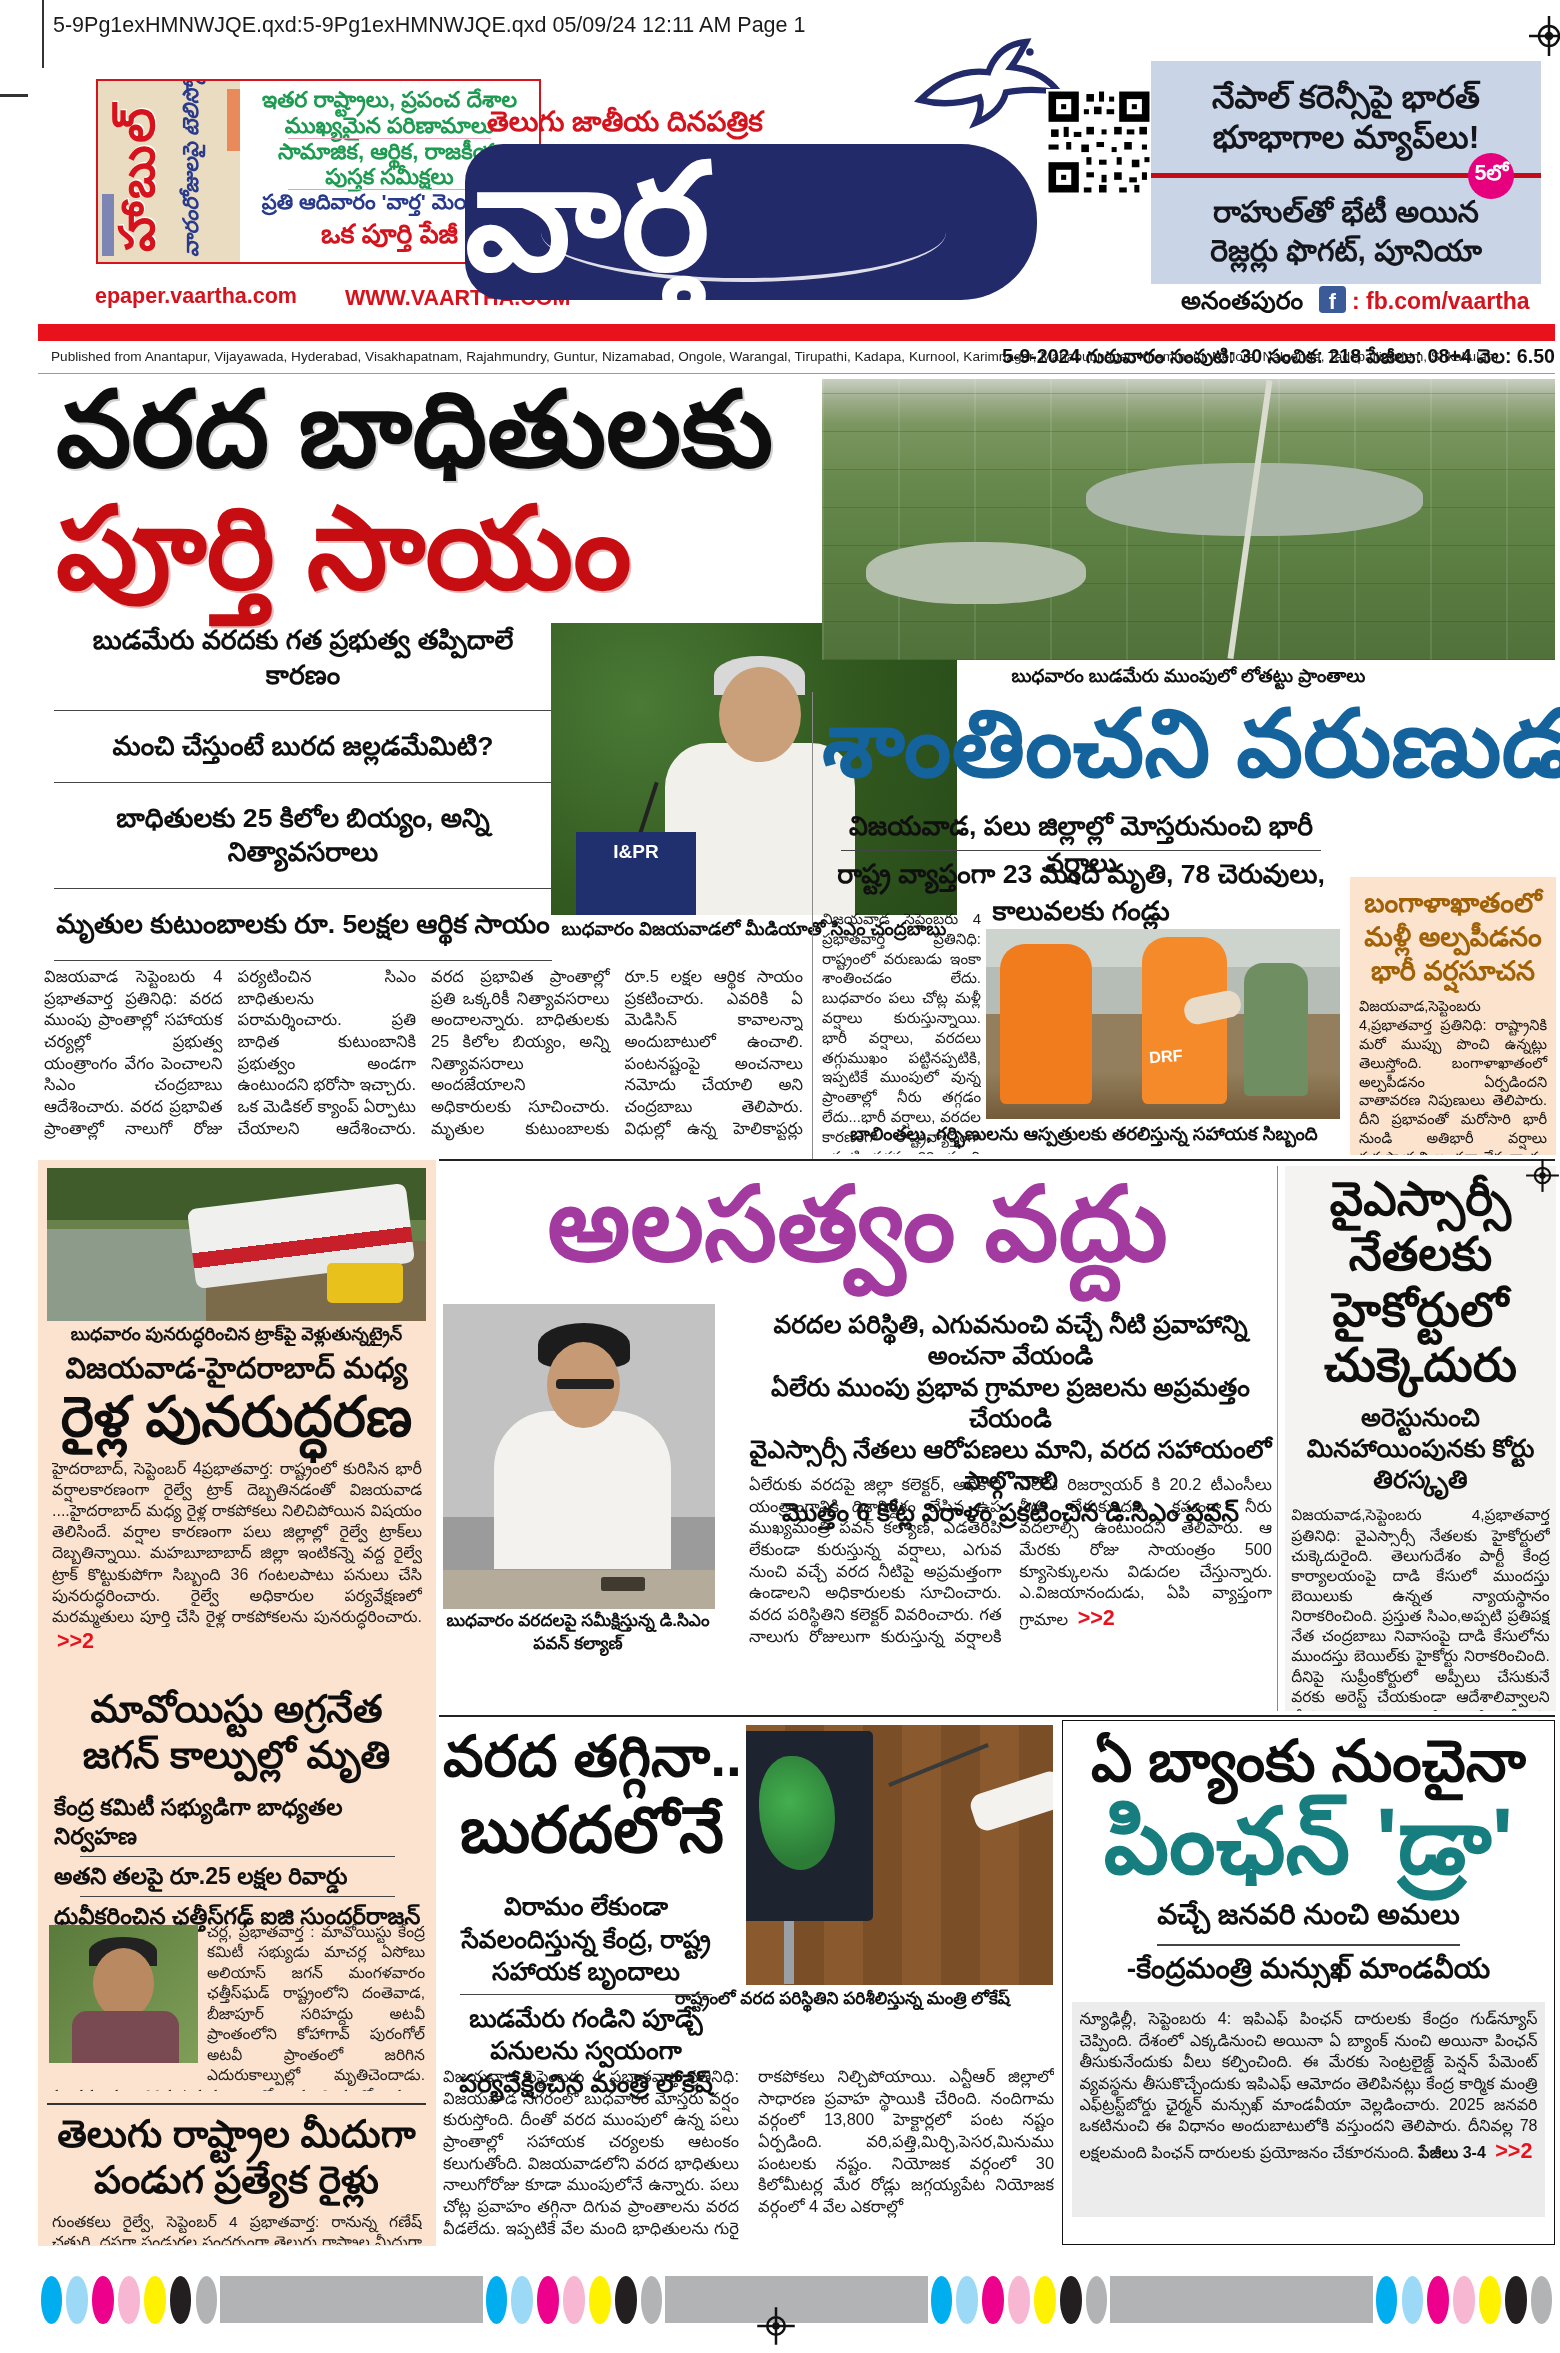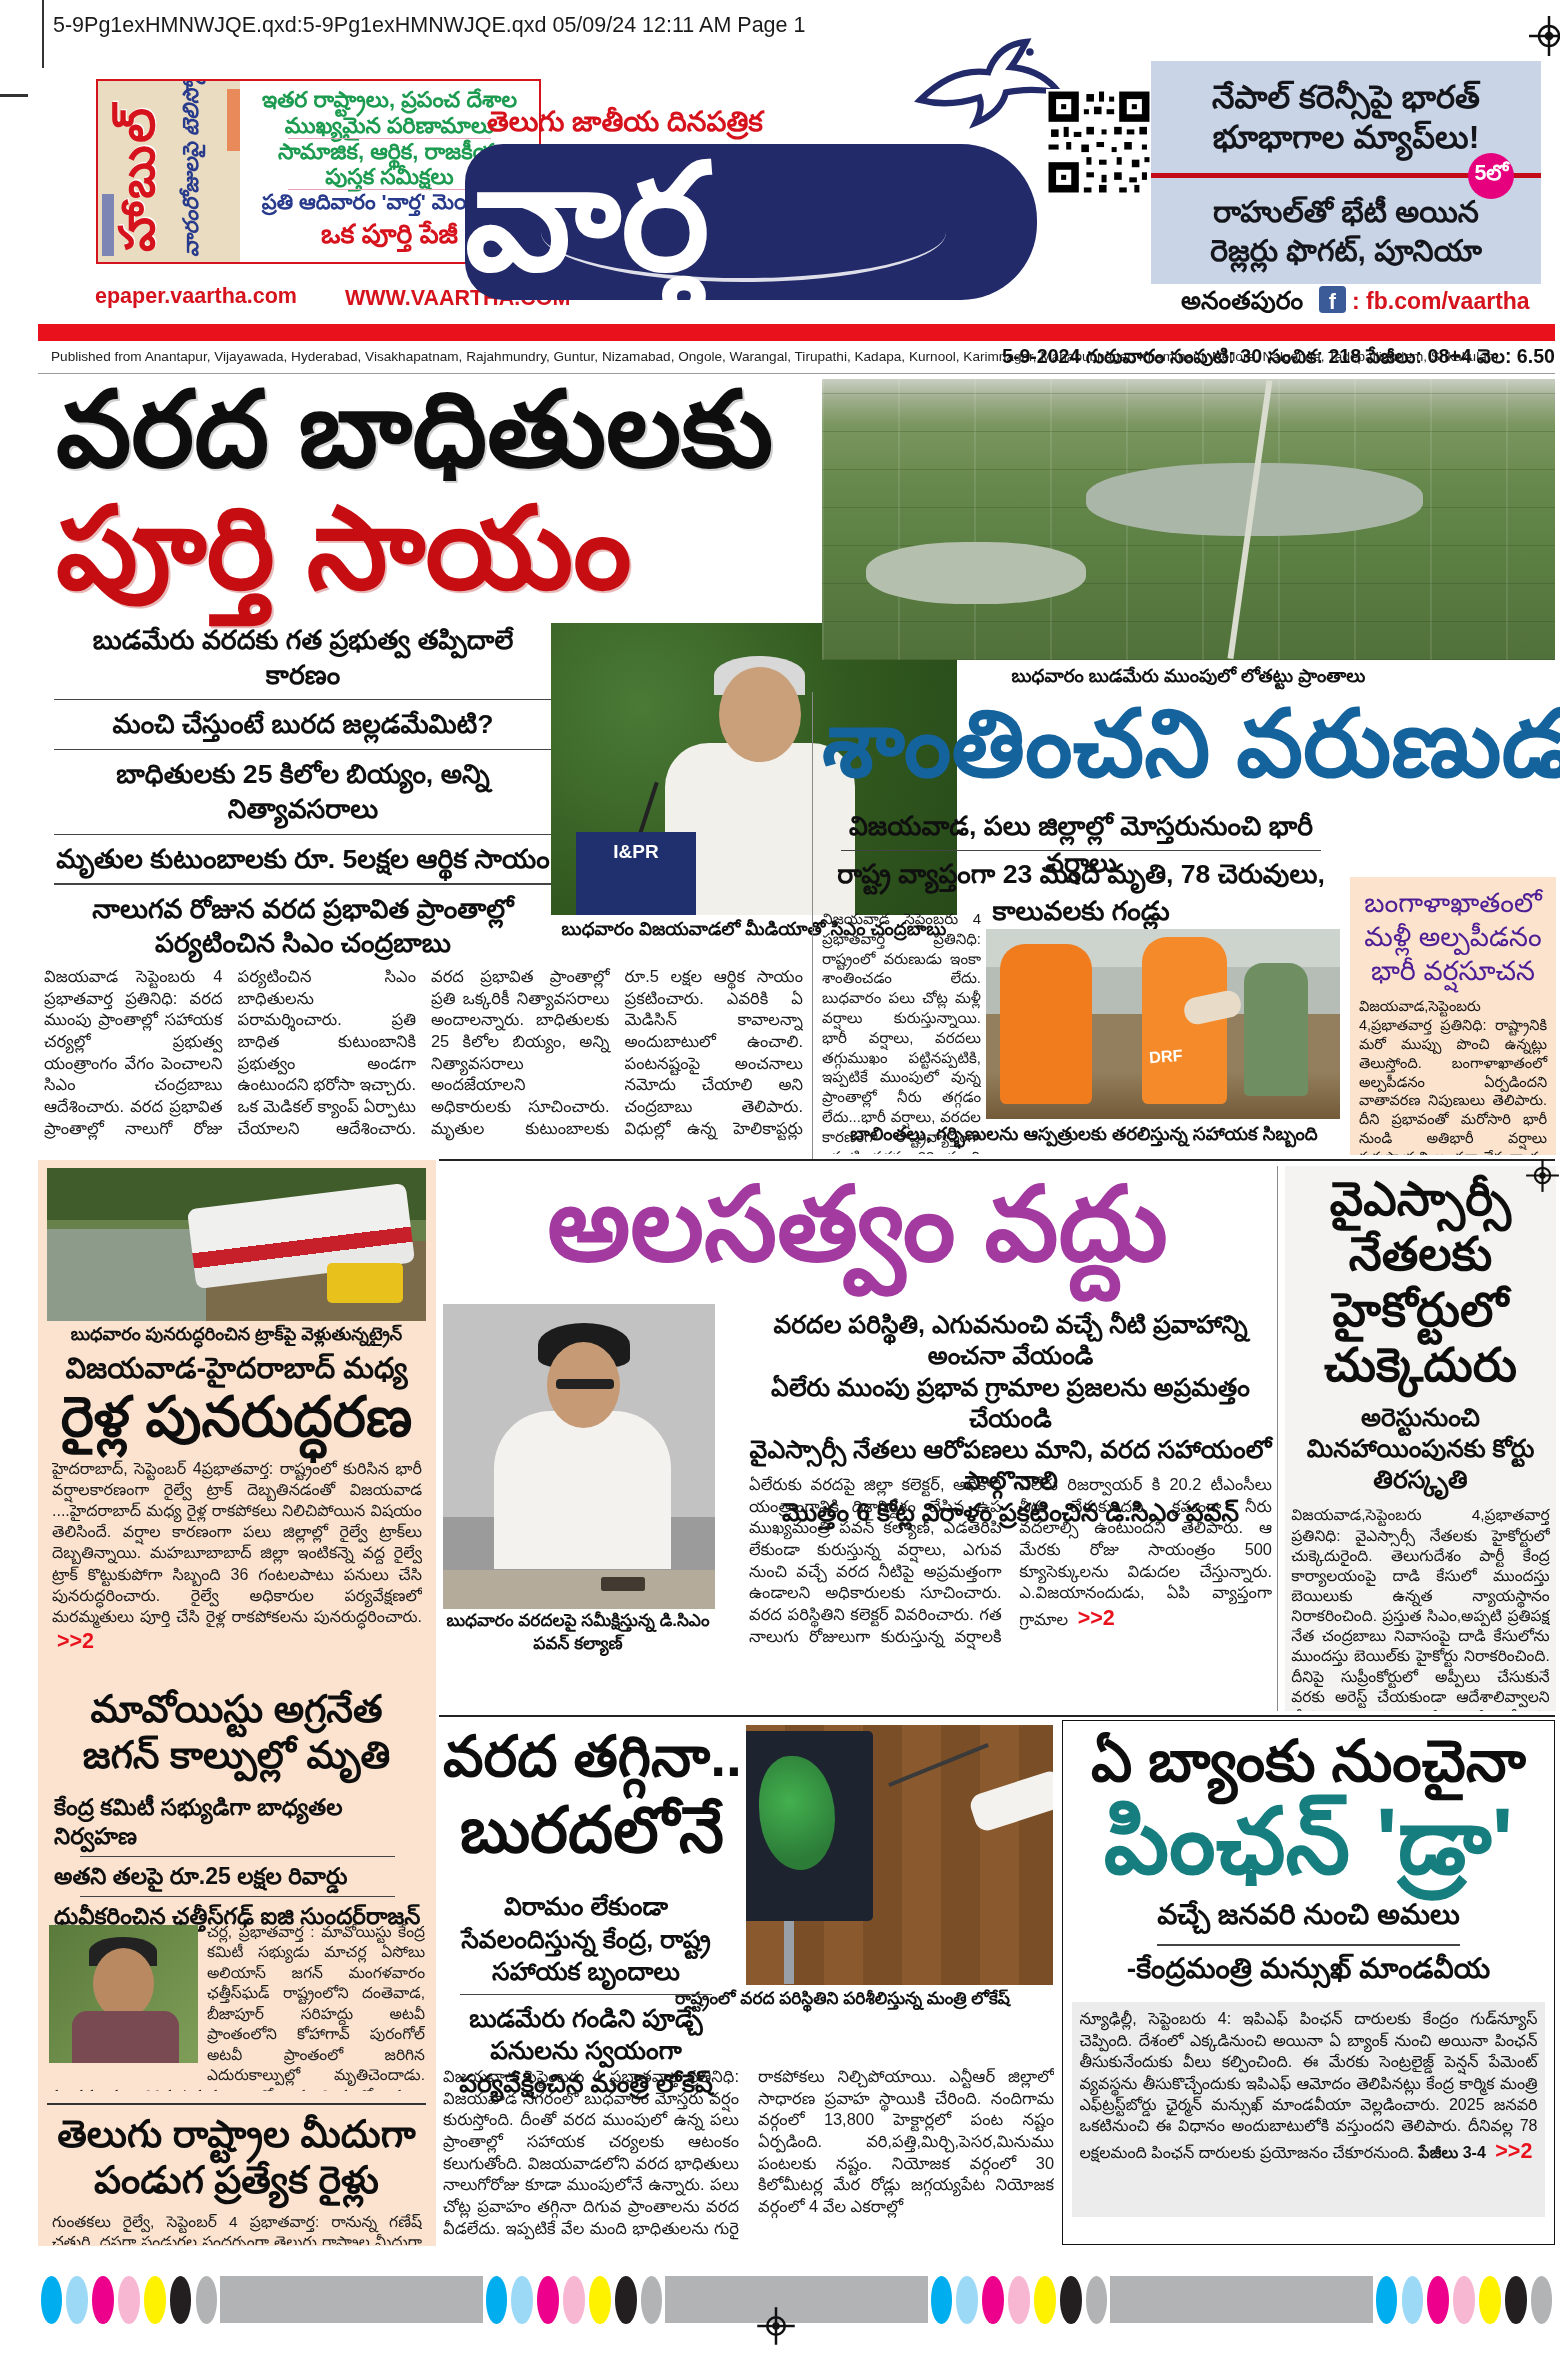--- a/index.html
+++ b/index.html
@@ -99,21 +99,21 @@
   .var-body{left:822px;top:909px;width:159px;height:245px;font-size:15px;}
   .rescue{left:986px;top:929px;width:354px;height:190px;
           background:linear-gradient(180deg,#cdd3cd 0 20%,#b6bdb7 20% 45%,#937f5d 45% 75%,#735a38 100%);}
   .or1{position:absolute;left:4%;top:8%;width:26%;height:84%;background:#f07c1e;border-radius:25px 25px 6.3px 6.3px;}
   .or2{position:absolute;left:44%;top:4%;width:24%;height:88%;background:#f58a2a;border-radius:25px 25px 6.3px 6.3px;}
   .or3{position:absolute;left:73%;top:18%;width:18%;height:70%;background:#6f8f63;border-radius:19px 19px 5px 5px;}
   .or-baby{position:absolute;left:56%;top:34%;width:16%;height:14%;background:#e8dbc8;border-radius:12.6px;transform:rotate(-12deg);}
   .or-drf{position:absolute;left:46%;top:62%;color:#fff;font-weight:bold;font-size:16.4px;transform:rotate(-4deg);}
   .rescue-cap{left:828px;top:1123px;width:512px;}
   .orange-box{left:1350px;top:877px;width:206px;height:278px;background:#fbe3cd;box-sizing:border-box;padding:10px 8.9px;}
-  .ob-h{font-size:27px;font-weight:normal;text-align:center;line-height:1.25;color:#4c1d95;}
+  .ob-h{font-size:27px;font-weight:bold;text-align:center;line-height:1.25;color:#a16207;}
   .ob-body{font-size:14.5px;line-height:1.3;margin-top:8.9px;}
   .band-rule1{left:439px;top:1159px;width:1116px;height:1.9px;background:#222;}
 
   
   .peach{left:38px;top:1160px;width:398px;height:1086px;background:#fbe3d0;}
   .train-photo{left:47px;top:1168px;width:379px;height:153px;
      background:linear-gradient(180deg,#3f5c2a 0 34%,#68804a 34% 48%,#7b6b4a 48% 100%);}
   .tr-water{position:absolute;left:0;top:40%;width:42%;height:60%;background:#8d9c8a;}
   .tr-body{position:absolute;left:38%;top:18%;width:58%;height:52%;transform:rotate(-7deg);
      background:linear-gradient(180deg,#f0f0ee 0 55%,#c8202a 55% 74%,#e8e8e6 74% 100%);border-radius:8.9px;}
@@ -323,21 +323,20 @@
 
   <div class="abs lead-subs">
     <div class="lead-sub">బుడమేరు వరదకు గత ప్రభుత్వ తప్పిదాలే కారణం</div>
     <div class="hairline"></div>
     <div class="lead-sub">మంచి చేస్తుంటే బురద జల్లడమేమిటి?</div>
     <div class="hairline"></div>
     <div class="lead-sub">బాధితులకు 25 కిలోల బియ్యం, అన్ని నిత్యావసరాలు</div>
     <div class="hairline"></div>
     <div class="lead-sub">మృతుల కుటుంబాలకు రూ. 5లక్షల ఆర్థిక సాయం</div>
     <div class="hairline"></div>
-    <div class="lead-sub">నాలుగవ రోజున వరద ప్రభావిత ప్రాంతాల్లో పర్యటించిన సిఎం చంద్రబాబు</div>
   </div>
 
   <div class="photo cm-photo">
     <div class="cm-shirt"></div>
     <div class="cm-hair"></div>
     <div class="cm-head"></div>
     <div class="cm-mic"></div>
     <div class="cm-podium">
         <span>I&amp;PR</span>
       </div>

